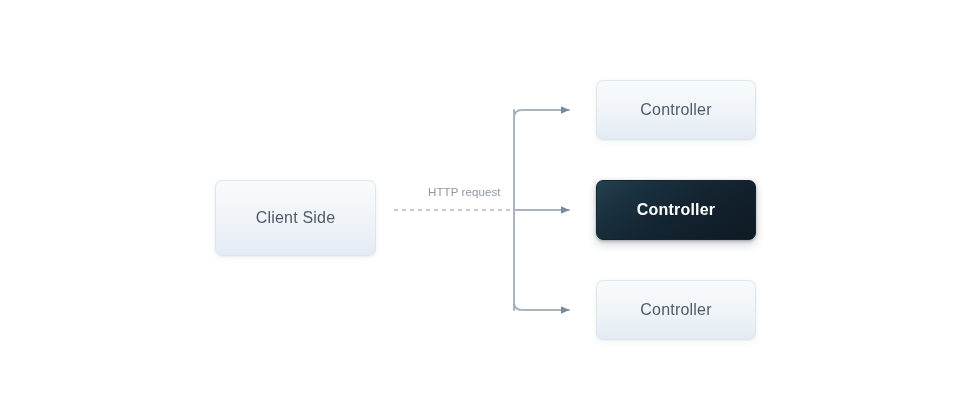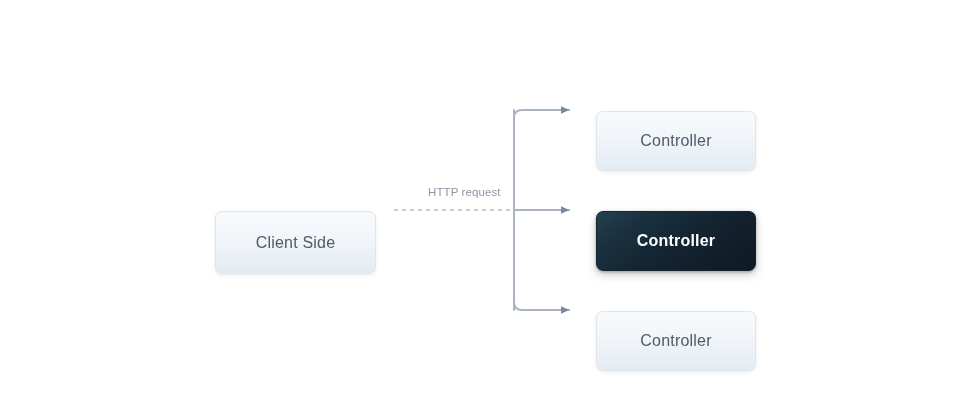--- a/index.html
+++ b/index.html
@@ -22,21 +22,20 @@
   
   .node {
     position: absolute;
     box-sizing: border-box;
     border-radius: 7px;
     display: flex;
     align-items: center;
     justify-content: center;
     text-align: center;
     letter-spacing: 0.2px;
-    margin-top: 31px;
   }
 
   .node-light {
     background: linear-gradient(180deg, #f8fbfd 0%, #f1f5f9 45%, #e3ebf2 100%);
     border: 1px solid #dde5ed;
     box-shadow: 0 1px 2px rgba(45, 62, 80, 0.06),
                 0 2px 6px rgba(45, 62, 80, 0.05);
     color: #4f5b68;
   }
 
@@ -55,21 +54,21 @@
   }
   .node-dark .node-label {
     font-weight: bold;
   }
 
   
   #client-side {
     left: 215px;
     top: 180px;
     width: 161px;
-    height: 63px;
+    height: 76px;
   }
   #controller-top {
     left: 596px;
     top: 80px;
     width: 160px;
     height: 60px;
   }
   #controller-middle {
     left: 596px;
     top: 180px;

